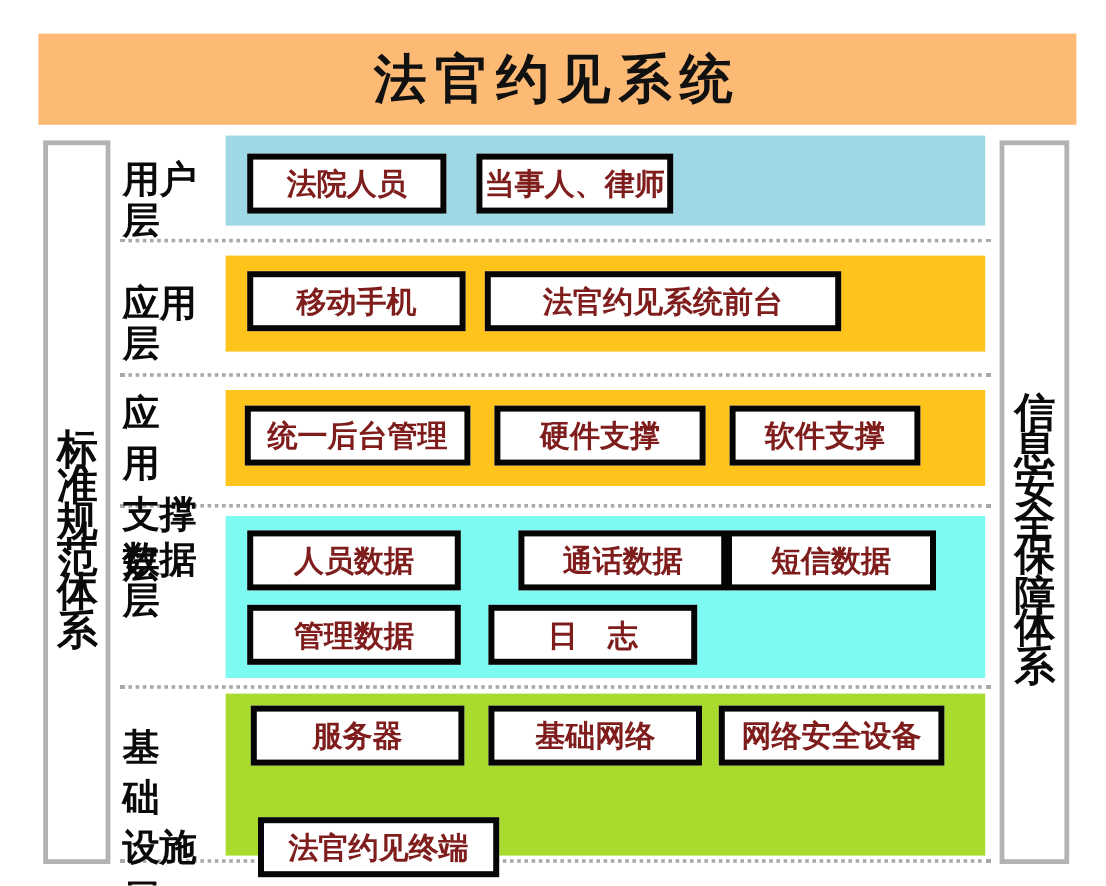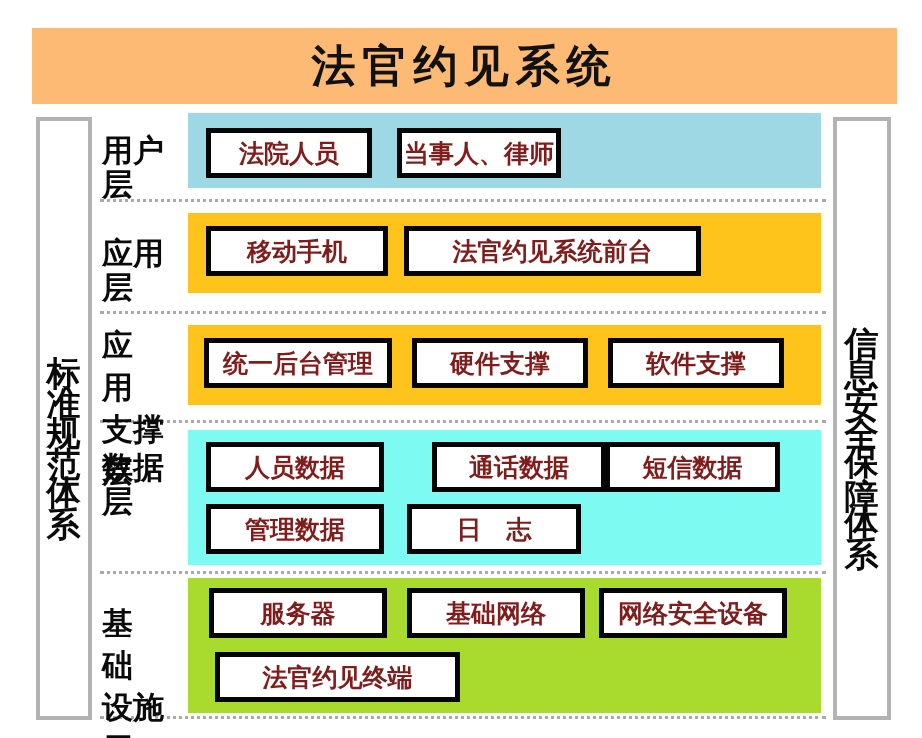--- a/index.html
+++ b/index.html
@@ -83,26 +83,26 @@
   </div>
 
   <div class="box" style="left:206px;top:128px;width:166px;">法院人员</div>
   <div class="box" style="left:397px;top:128px;width:164px;">当事人、律师</div>
 
   <div class="box" style="left:206px;top:226px;width:182px;">移动手机</div>
   <div class="box" style="left:404px;top:226px;width:297px;">法官约见系统前台</div>
 
   <div class="box" style="left:204px;top:338px;width:188px;">统一后台管理</div>
   <div class="box" style="left:412px;top:338px;width:176px;">硬件支撑</div>
-  <div class="box" style="left:608px;top:338px;width:176px;">软件支撑</div>
+  <div class="box" style="left:608px;top:338px;width:159px;">软件支撑</div>
 
   <div class="box" style="left:206px;top:442px;width:178px;">人员数据</div>
   <div class="box" style="left:407px;top:442px;width:174px;margin-left:25px;">通话数据</div>
   <div class="box" style="left:605px;top:442px;width:175px;">短信数据</div>
   <div class="box" style="left:206px;top:504px;width:178px;">管理数据</div>
   <div class="box" style="left:407px;top:504px;width:174px;">日　志</div>
 
   <div class="box" style="left:209px;top:588px;width:178px;">服务器</div>
   <div class="box" style="left:407px;top:588px;width:178px;">基础网络</div>
   <div class="box" style="left:599px;top:588px;width:188px;">网络安全设备</div>
-  <div class="box" style="left:215px;top:652px;width:245px;">法官约见终端</div>
+  <div class="box" style="left:215px;top:681px;width:201px;">法官约见终端</div>
 
 </div>
 
 </body></html>

